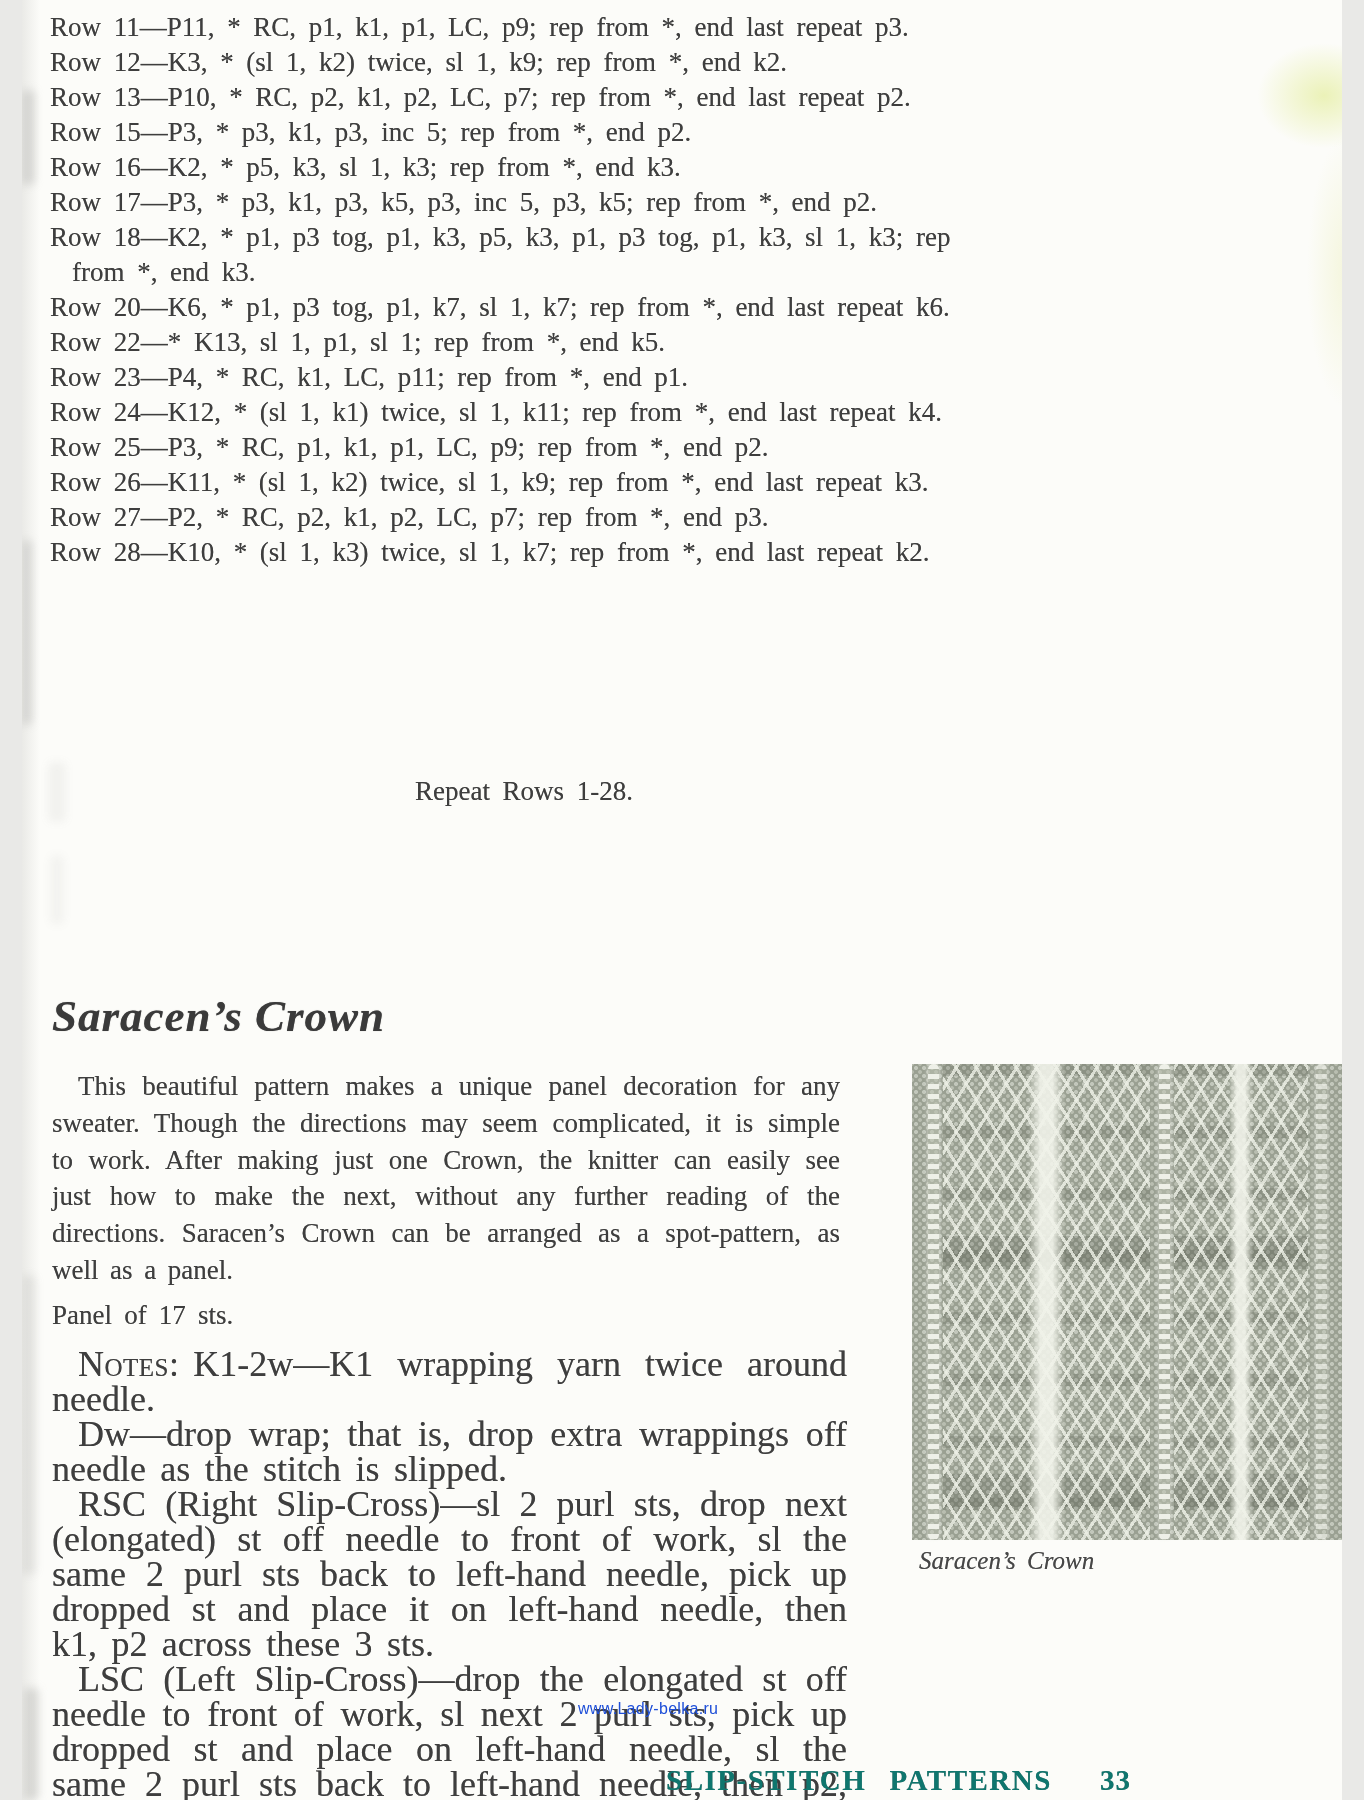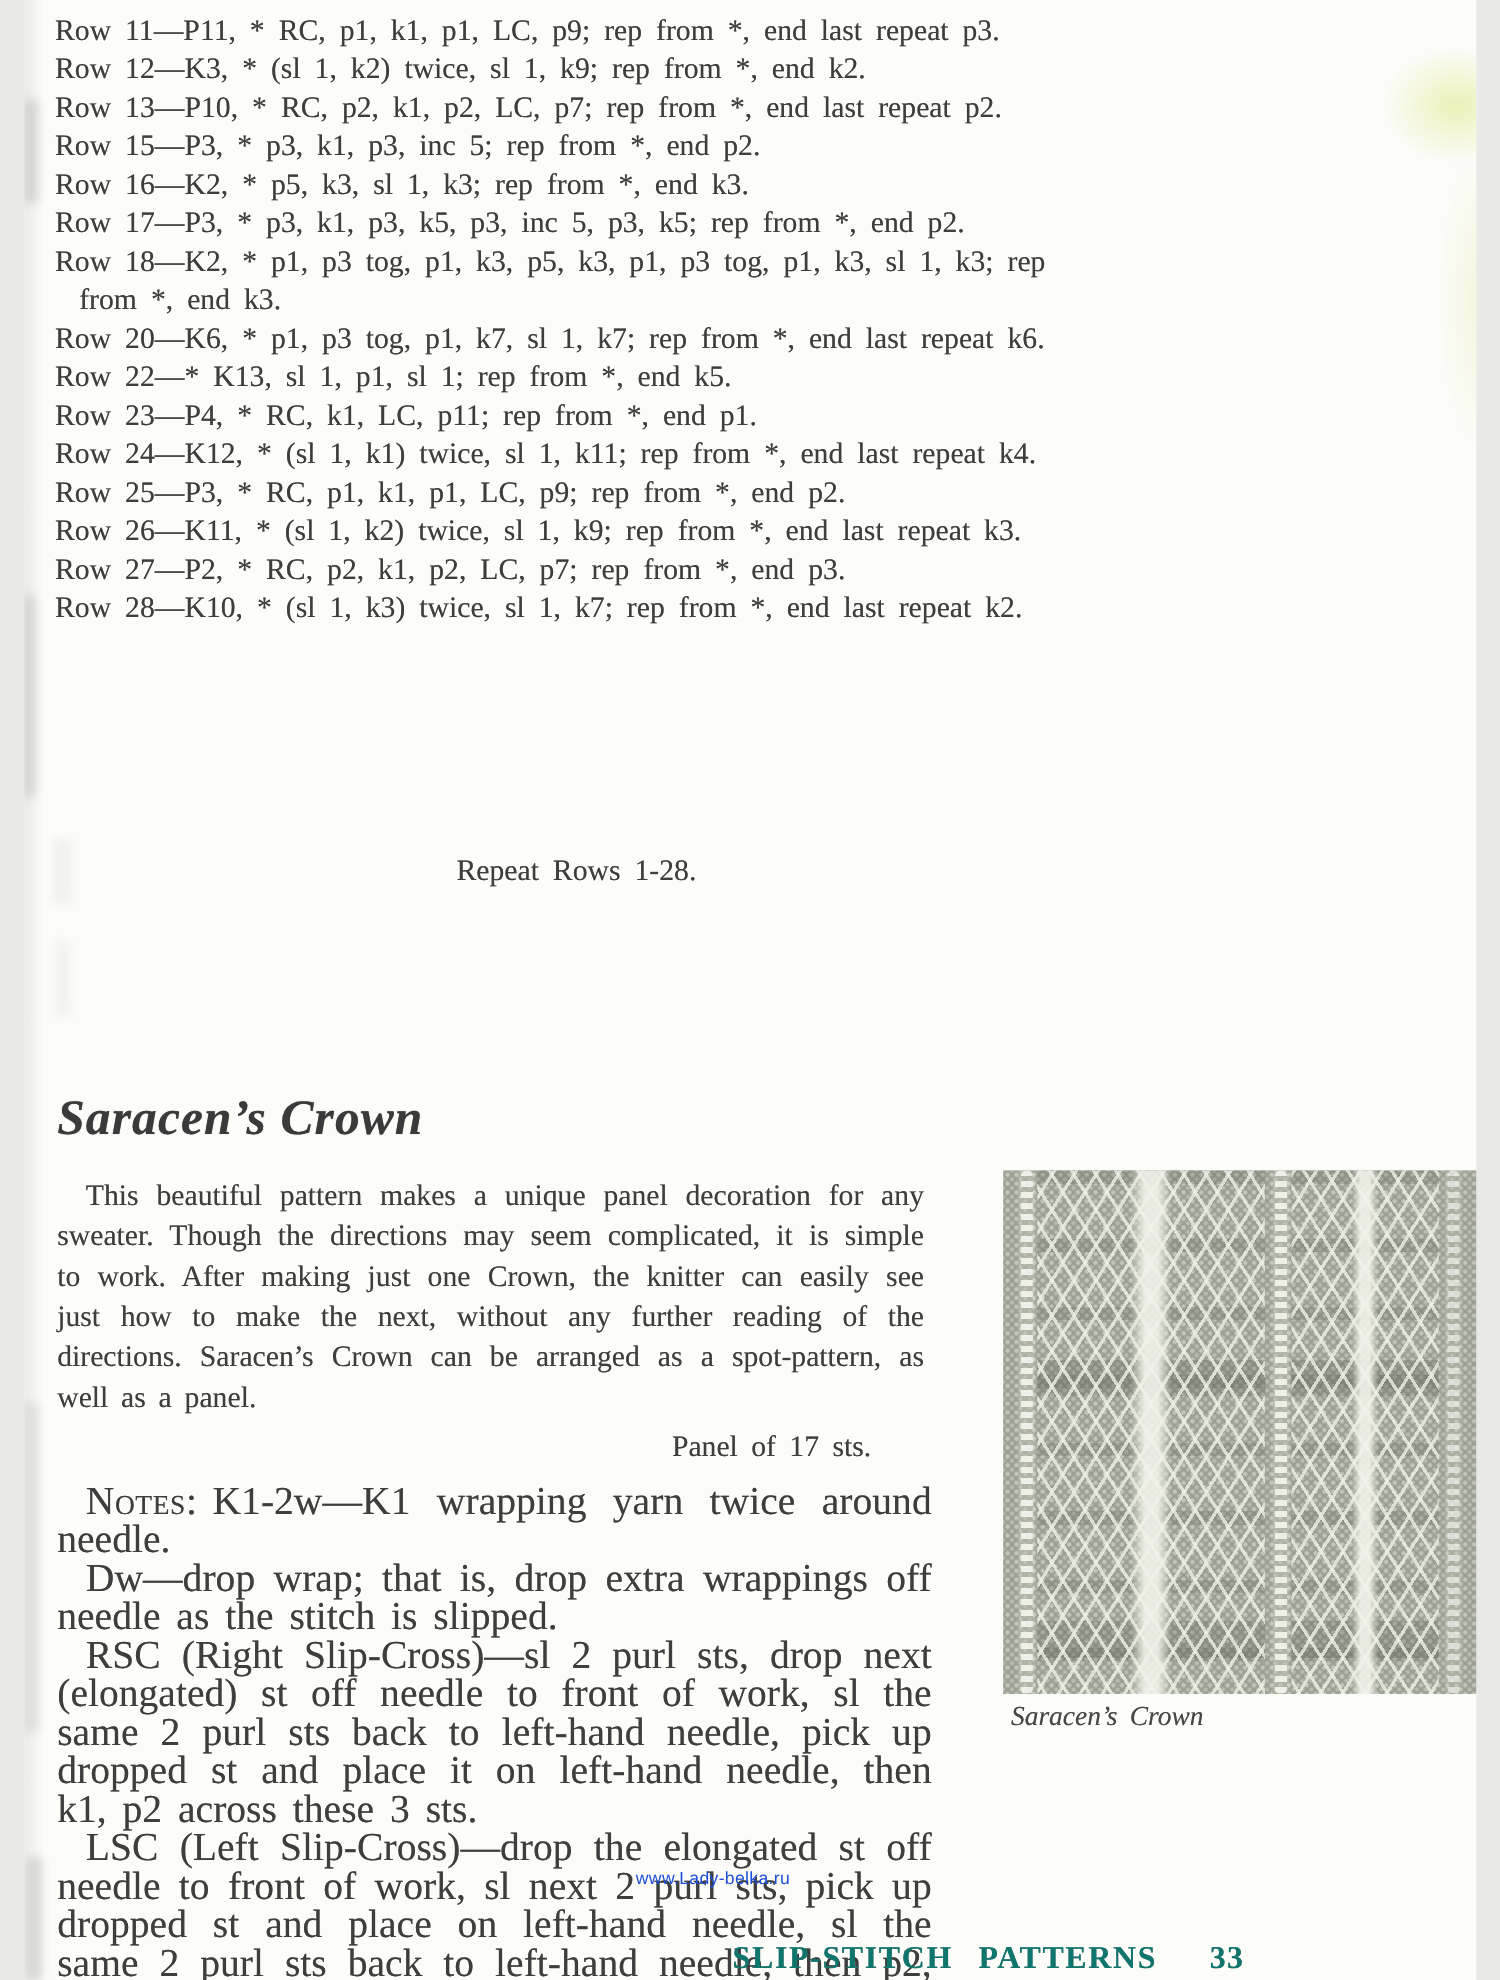--- a/index.html
+++ b/index.html
@@ -43,21 +43,21 @@
     font-size:45px; font-style:italic; font-weight:bold; letter-spacing:1px;
     color:#3a3a3a; text-shadow:0 0 .7px rgba(58,58,58,.7);
   }
   .intro {
     position:absolute; left:30px; top:1068px; width:788px; margin:0;
     font-size:27px; line-height:36.8px; text-align:justify; text-indent:26px;
     word-spacing:.18em; text-shadow:0 0 .6px rgba(62,62,62,.6);
   }
   .panel-note {
     position:absolute; left:30px; top:1300px; width:740px; margin:0;
-    text-align:right; font-size:27px; word-spacing:.2em;
+    text-align:left; font-size:27px; word-spacing:.2em;
     text-shadow:0 0 .6px rgba(62,62,62,.6);
   }
   .notes {
     position:absolute; left:30px; top:1347px; width:795px;
     font-size:36px; line-height:35px; text-align:justify; word-spacing:.15em;
     text-shadow:0 0 .6px rgba(62,62,62,.6);
   }
   .note { margin:0; text-indent:26px; }
   .note .lead { font-variant:small-caps; letter-spacing:.5px; margin-right:.38em; }
   

